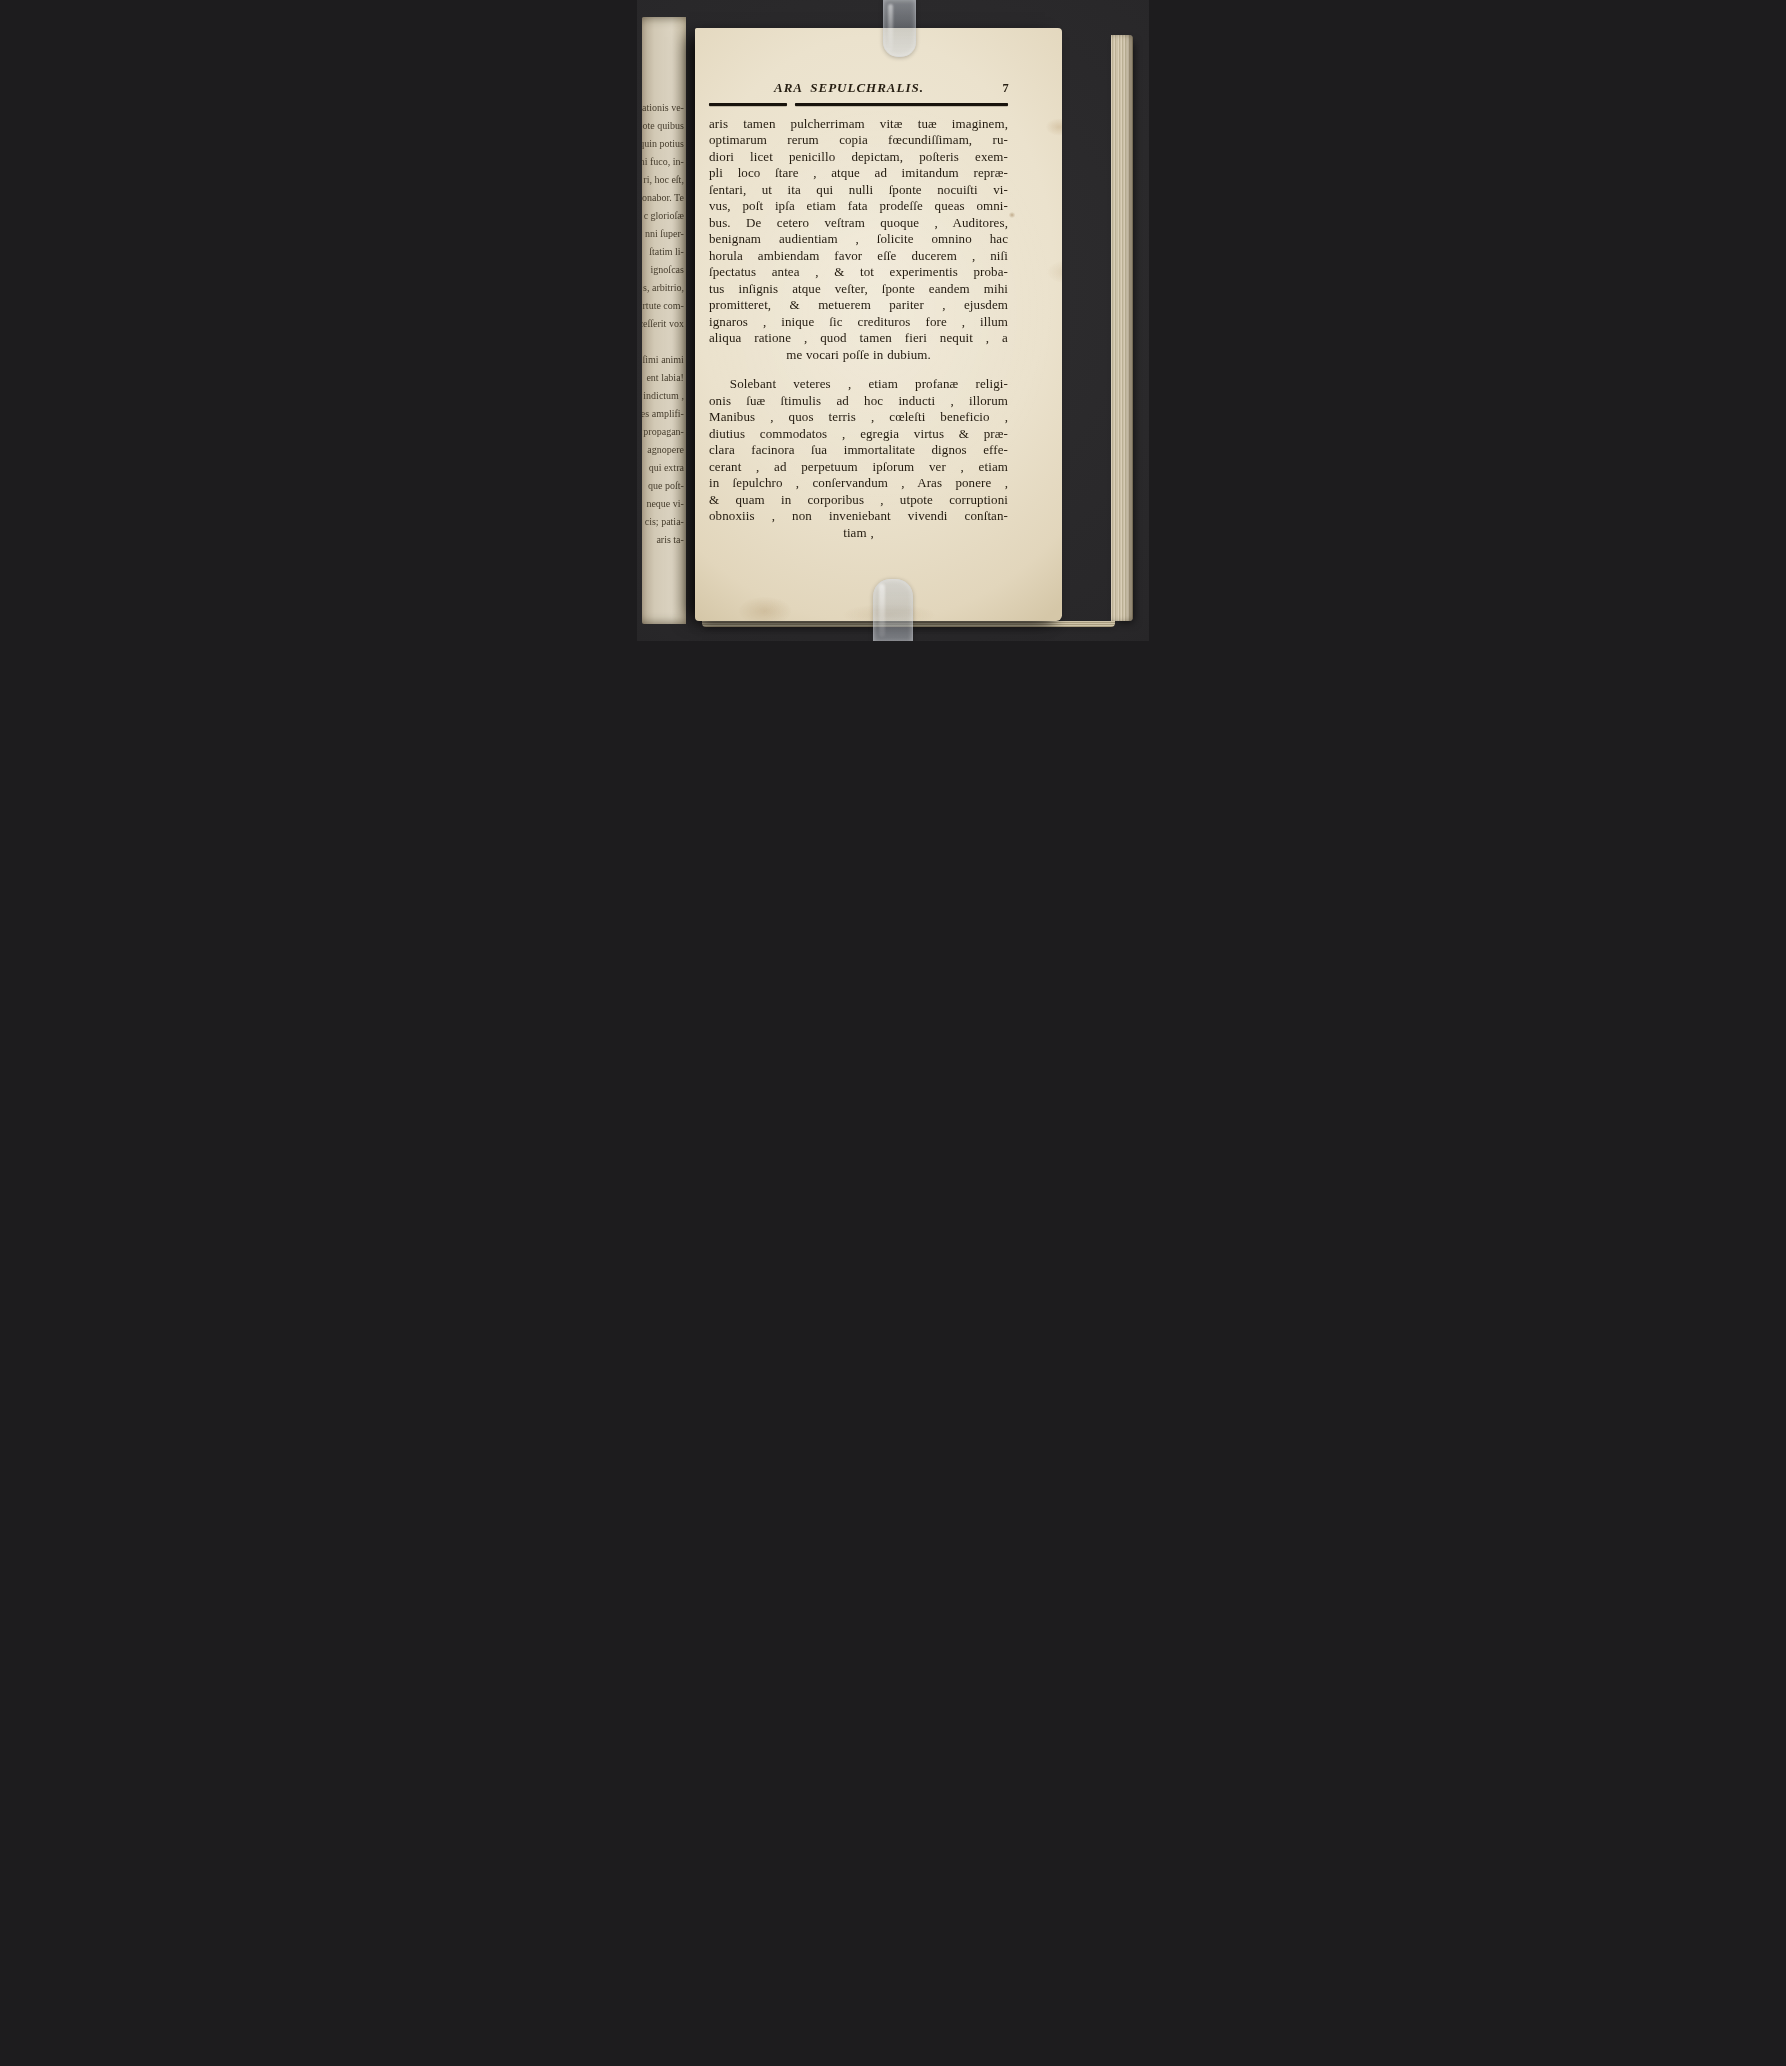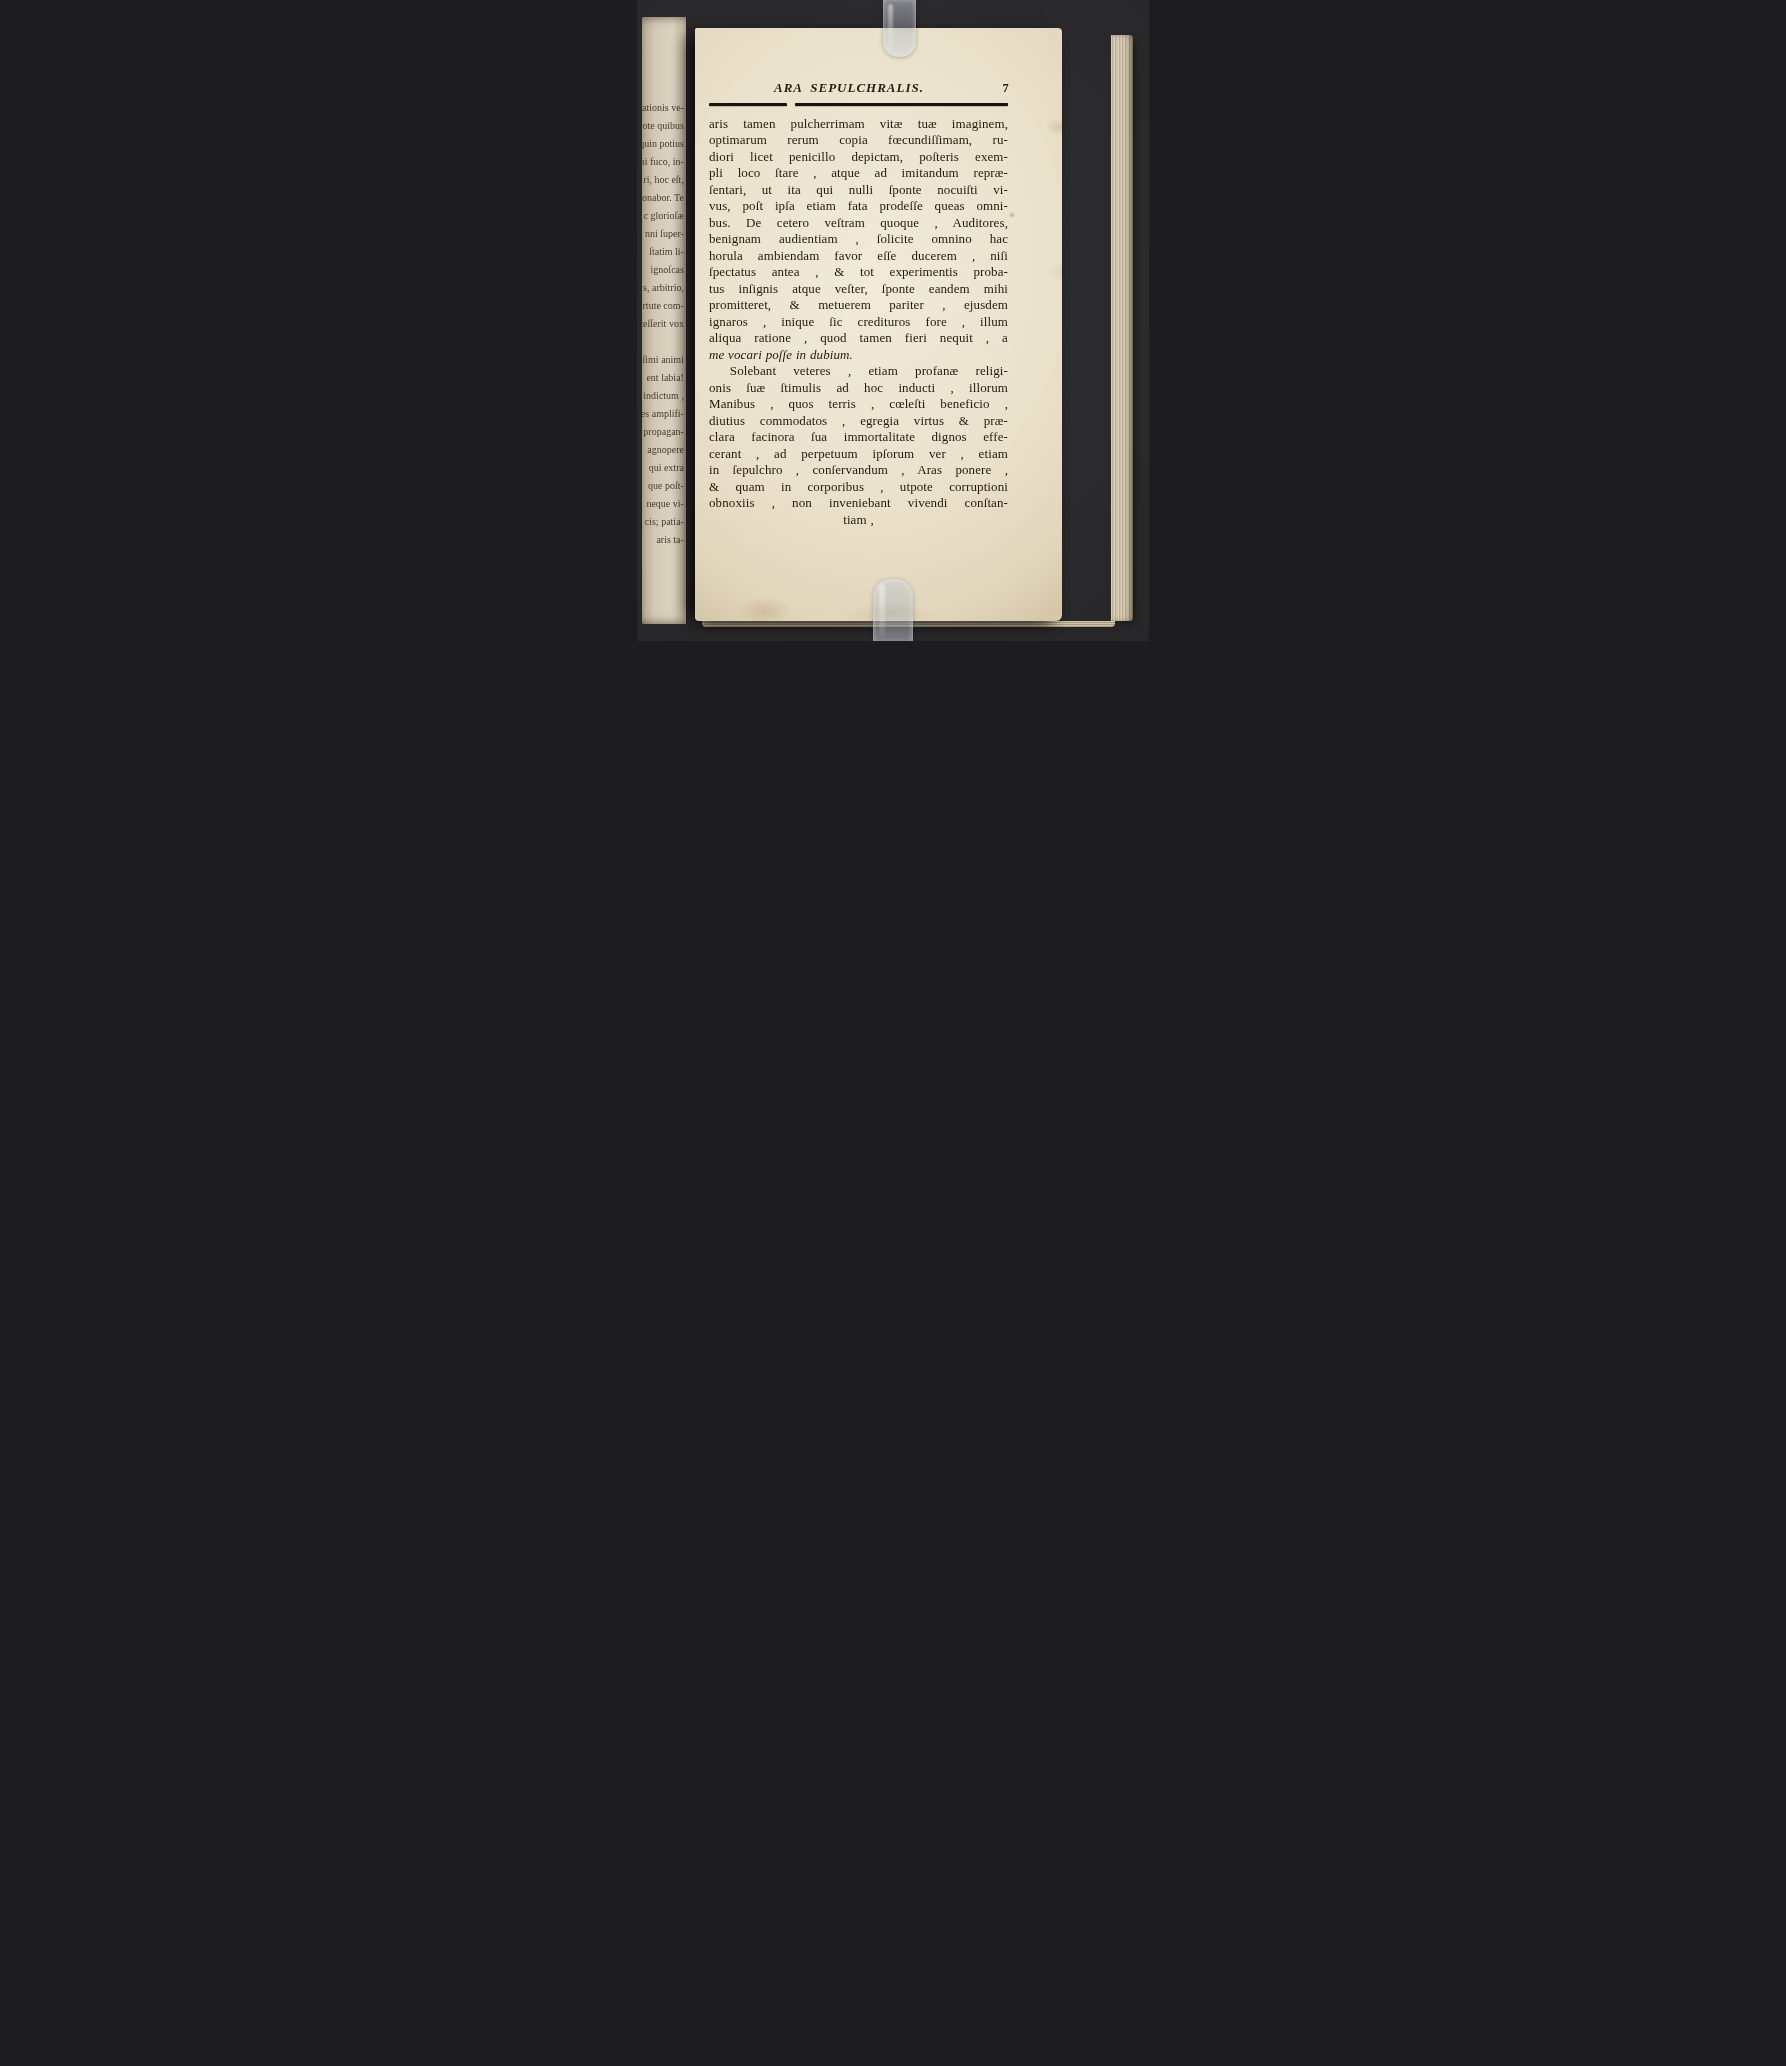--- a/index.html
+++ b/index.html
@@ -64,22 +64,22 @@
   }
   .page-num{position:absolute;right:-0.8px;top:0.8px;font-size:12.4px;font-weight:bold;color:#251d11;}
   .rule-row{display:flex;gap:8.3px;margin-top:3.3px;align-items:center;}
   .rule-seg{height:2.5px;background:#18130c;border-radius:0.8px;box-shadow:0 0.4px 0 rgba(24,19,12,.4);}
   .seg1{width:26%;}
   .seg2{flex:1;}
 
   .lines{margin-top:10px;font-size:13px;line-height:16.5px;letter-spacing:0.1px;word-spacing:0.4px;color:#221a0f;}
   .line{height:16.5px;overflow:hidden;}
   .a-j{text-align:justify;text-align-last:justify;}
-  .a-l{text-align:left;font-style:italic;}
-  .a-i{text-align:justify;text-align-last:justify;text-indent:1.6em;}
+  .a-l{text-align:center;}
+  .a-i{text-align:justify;text-align-last:justify;text-indent:1.6em;margin-top:13px;}
   .a-r{text-align:center;}
 
   
   .strap{
     position:absolute;z-index:40;
     background:linear-gradient(180deg,rgba(196,202,210,.55),rgba(168,175,184,.42) 50%,rgba(205,211,219,.50));
     box-shadow:inset 0 0 5.8px rgba(255,255,255,.35), 0 0.8px 4.1px rgba(0,0,0,.25);
     border:0.4px solid rgba(225,230,236,.30);
   }
   .strap::after{

